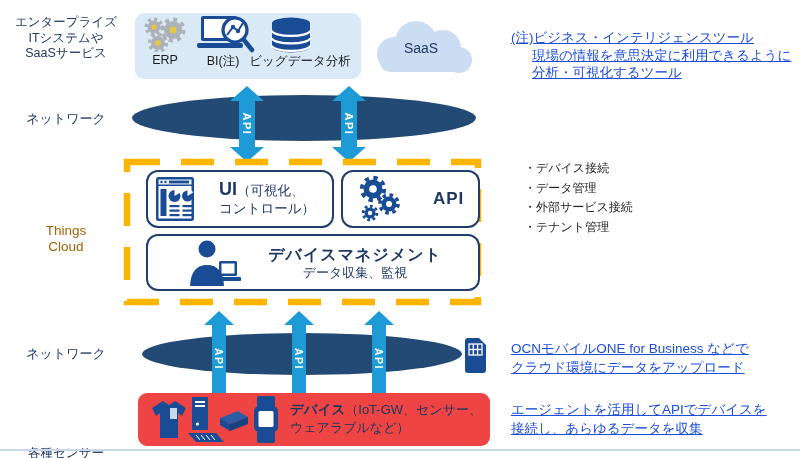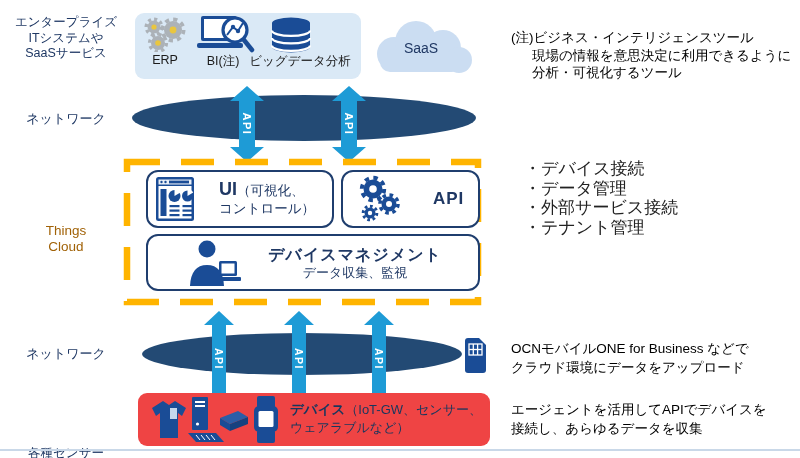--- a/index.html
+++ b/index.html
@@ -10,36 +10,36 @@
   }
   .abs{position:absolute;}
   
   .side-label{width:120px;text-align:center;font-weight:normal;color:#1F3864;
     font-size:12.5px;line-height:15.5px;}
   .side-label span{display:block;}
   
   .panel{background:#DAE9F6;border-radius:9px;}
   .icon-caption{position:absolute;text-align:center;font-size:12.5px;color:#1b1b1b;}
   
-  .note-text,.plain-text{font-size:13.5px;line-height:17.5px;color:#000000;}
+  .note-text,.plain-text{font-size:13.5px;line-height:17.5px;color:#1d4ed8;text-decoration:underline;}
   .note-indent{padding-left:21px;}
   .plain-text{line-height:19px;}
   
   .net-ellipse{background:#234A74;border-radius:50%;}
   
   .tc-box{background:#fff;border:2.5px solid #1F3E6E;border-radius:12px;
     display:flex;align-items:center;box-sizing:border-box;gap:18px;}
   .tc-text{color:#1F3864;font-size:13.5px;line-height:18px;}
   .tc-title{font-size:18px;font-weight:bold;}
   .api-label-big{color:#1F3864;font-size:17px;font-weight:bold;letter-spacing:1px;}
   .devmgmt-text{text-align:center;color:#1F3864;flex:1;}
   .devmgmt-title{font-size:16px;font-weight:bold;line-height:20px;letter-spacing:1px;}
   .devmgmt-sub{font-size:13px;line-height:16px;}
   
-  .features{font-size:17px;line-height:19.5px;color:#222;}
+  .features{font-size:12px;line-height:19.5px;color:#222;}
   
   .device-text{color:#17375E;font-size:13px;line-height:18px;}
   .device-text b{font-size:13.5px;}
   .bottom-rule{background:#C9D8E8;height:2px;width:800px;}
 </style>
 </head>
 <body>
 
 <div class="abs side-label" style="left:6px;top:15px;">
   <span>エンタープライズ</span>

